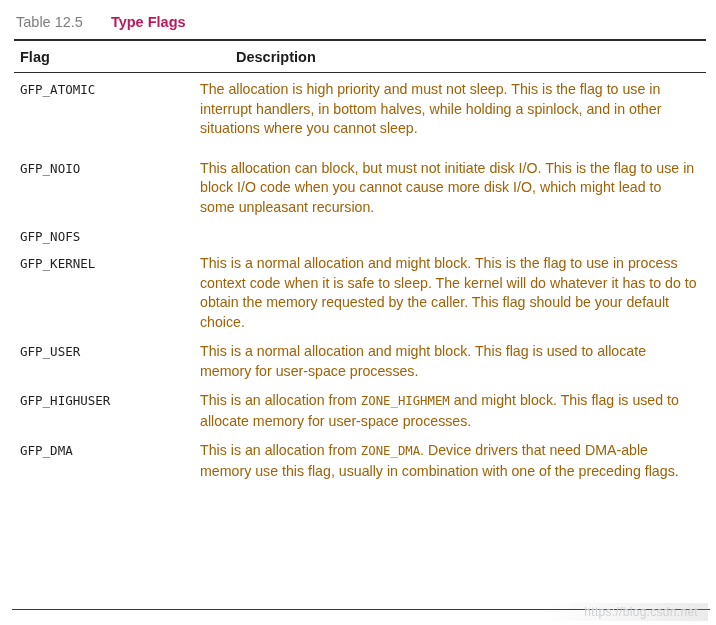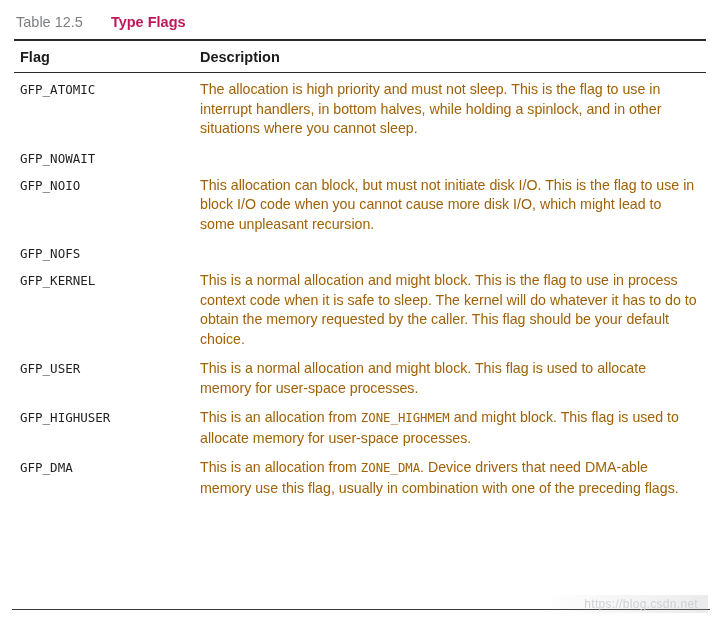--- a/index.html
+++ b/index.html
@@ -18,21 +18,21 @@
     display:flex;
     align-items:flex-end;
   }
   .caption .tbl-label{color:#7c7e80;margin-right:28px;font-weight:normal;}
   .caption .tbl-title{color:#be185d;font-weight:bold;}
   .rule-heavy{border:none;border-top:2px solid #2b2b2d;margin:0;}
   .rule-thin{border:none;border-top:1px solid #2b2b2d;margin:0;}
   .thead{
     display:grid;grid-template-columns:180px 1fr;
     padding:8px 0 7px 6px;
-    font-weight:bold;font-size:14.5px;color:#1c1c1e;
+    font-weight:bold;font-size:14.5px;color:#1c1c1e;gap:36px;
   }
   .trow{
     display:grid;grid-template-columns:180px 1fr;
     padding:7px 0 3px 6px;
   }
   .cell-flag{
     font-family:"DejaVu Sans Mono","Liberation Mono",monospace;
     font-size:12.5px;
     padding-top:2px;
     color:#1f1f21;
@@ -46,21 +46,21 @@
   }
   .code{
     font-family:"DejaVu Sans Mono","Liberation Mono",monospace;
     font-size:12.3px;
   }
   .bottom-rule{
     position:absolute;left:12px;right:6px;bottom:15px;
     border-top:1.5px solid #3c3c3e;
   }
   .watermark{
-    position:absolute;right:8px;bottom:12px;
+    position:absolute;right:8px;bottom:4px;
     font-size:12px;
     color:#cfd1d3;
     padding:2px 10px 2px 40px;
     background:linear-gradient(to right, rgba(190,190,190,0), rgba(175,175,175,0.25));
     letter-spacing:0.3px;
   }
 </style>
 </head>
 <body>
 
@@ -78,21 +78,20 @@
       <div>Flag</div>
       <div>Description</div>
     </div>
     <hr class="rule-thin">
     <div id="tbody">
         <div class="trow">
           <div class="cell-flag">GFP_ATOMIC</div>
           <div class="cell-desc"><span>The allocation is high priority and must not sleep. This is the flag to use in interrupt handlers, in bottom halves, while holding a spinlock, and in other situations where you cannot sleep.</span></div>
         </div>
         <div class="trow">
-          <div class="cell-flag">GFP_NOWAIT</div>
         </div>
         <div class="trow">
           <div class="cell-flag">GFP_NOIO</div>
           <div class="cell-desc"><span>This allocation can block, but must not initiate disk I/O. This is the flag to use in block I/O code when you cannot cause more disk I/O, which might lead to some unpleasant recursion.</span></div>
         </div>
         <div class="trow">
           <div class="cell-flag">GFP_NOFS</div>
         </div>
         <div class="trow">
           <div class="cell-flag">GFP_KERNEL</div>

